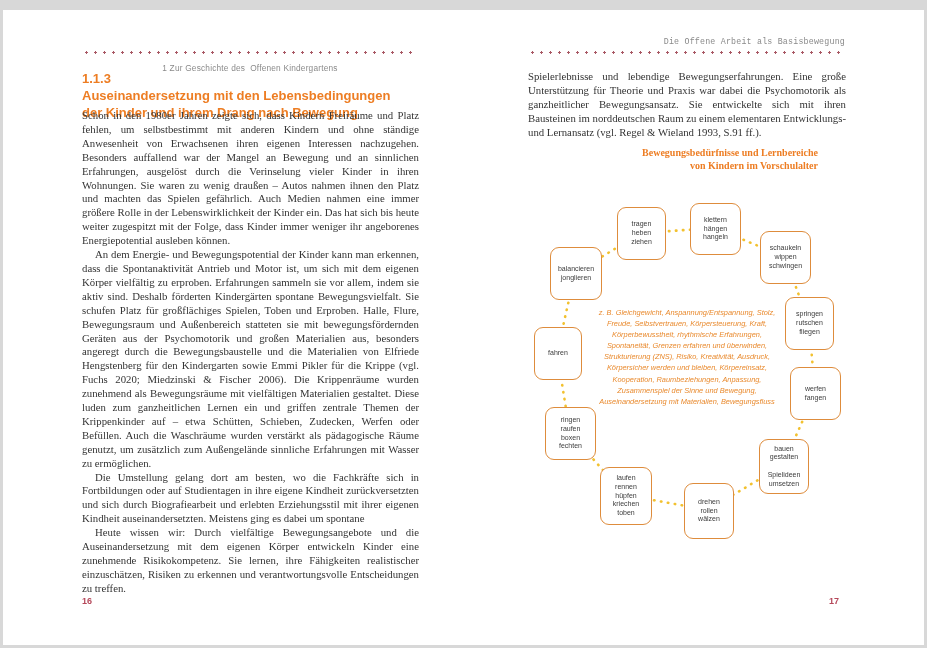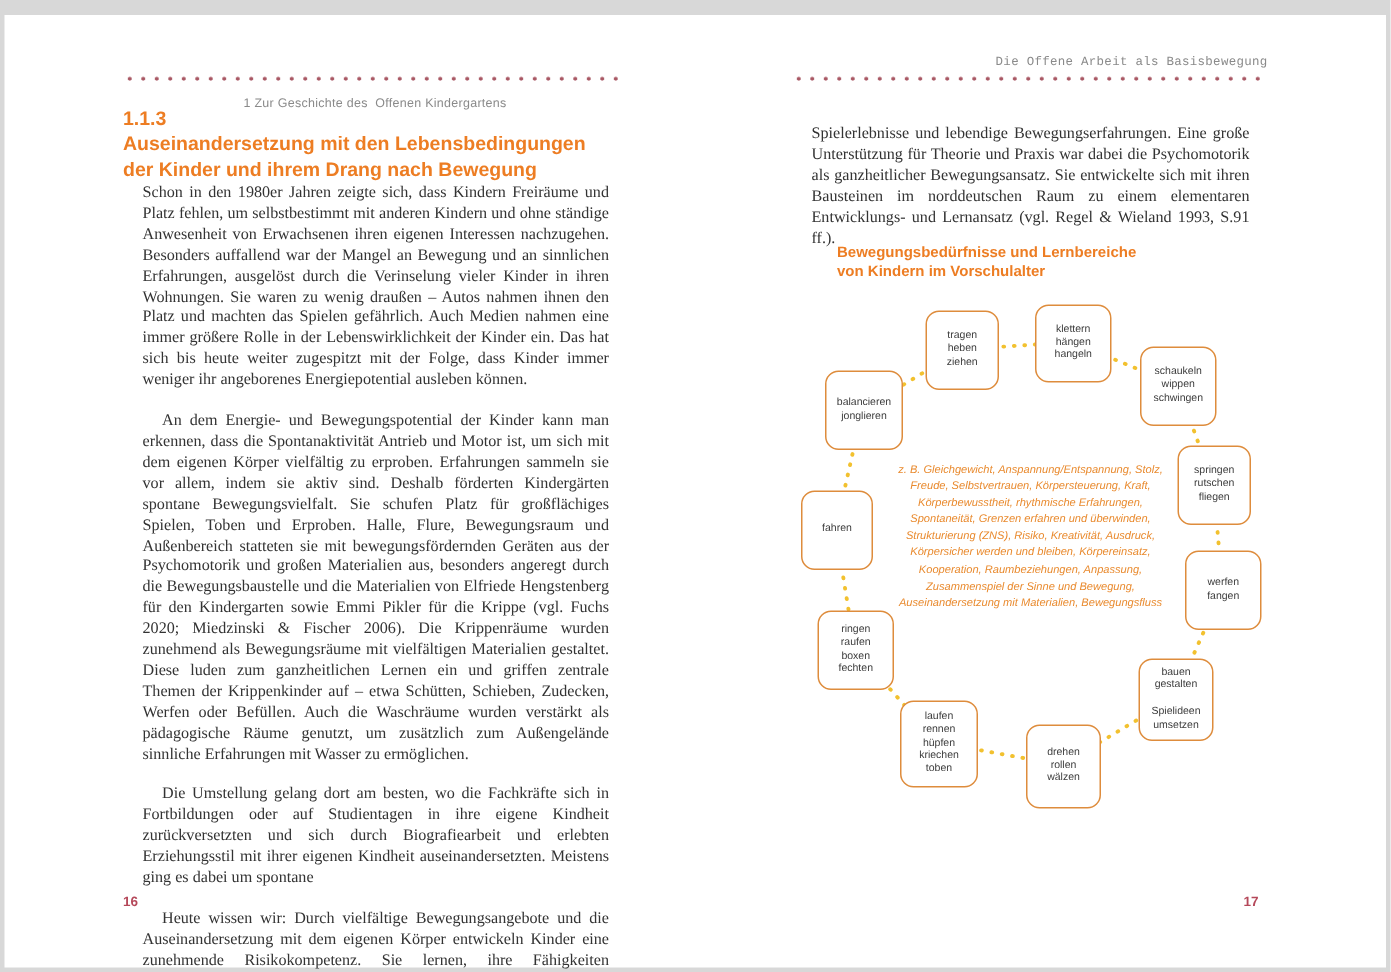--- a/index.html
+++ b/index.html
@@ -22,32 +22,32 @@
 
   
   .heading{position:absolute;left:79px;top:60px;width:350px;display:flex;
            font-family:"Liberation Sans",sans-serif;font-weight:bold;
            color:#ed7d23;font-size:13px;line-height:17px;flex-direction:column;}
   .hnum{width:38px;flex:none;}
 
   
   .bodytext{position:absolute;left:79px;top:99px;width:337px;
             font-size:10.75px;line-height:13.9px;color:#333;text-align:justify;}
-  .bodytext p{margin:13px;}
+  .bodytext p{margin:0;}
   .bodytext p + p{text-indent:13px;}
   .page.right .bodytext{left:65px;top:60px;width:318px;}
 
   .pagenum{position:absolute;top:586px;font-family:"Liberation Sans",sans-serif;
            font-size:9px;font-weight:bold;color:#b5485a;}
   .page.left .pagenum{left:79px;text-align:right;}
   .page.right .pagenum{left:366px;}
 
   
-  .diagram-title{position:absolute;left:95px;top:152px;width:260px;text-align:left;
-           font-family:Liberation Sans, sans-serif;font-weight:bold;
+  .diagram-title{position:absolute;left:95px;top:136px;width:260px;text-align:right;
+           font-family:Liberation Serif, serif;font-weight:bold;
            color:#ed7d23;font-size:10px;line-height:13px;}
   .ringsvg{position:absolute;left:0;top:0;width:461px;height:635px;z-index:1;}
   .dbox{position:absolute;z-index:2;background:#fff;border:1.4px solid #de8c3c;
         border-radius:9px;display:flex;align-items:center;justify-content:center;
         text-align:center;font-family:"Liberation Sans",sans-serif;
         font-size:7px;line-height:8.8px;color:#3c3c3c;white-space:pre-line;}
   .b0{left:154px;top:197px;width:47px;height:51px;}
   .b1{left:227px;top:193px;width:49px;height:50px;}
   .b2{left:297px;top:221px;width:49px;height:51px;}
   .b3{left:322px;top:287px;width:47px;height:51px;}

